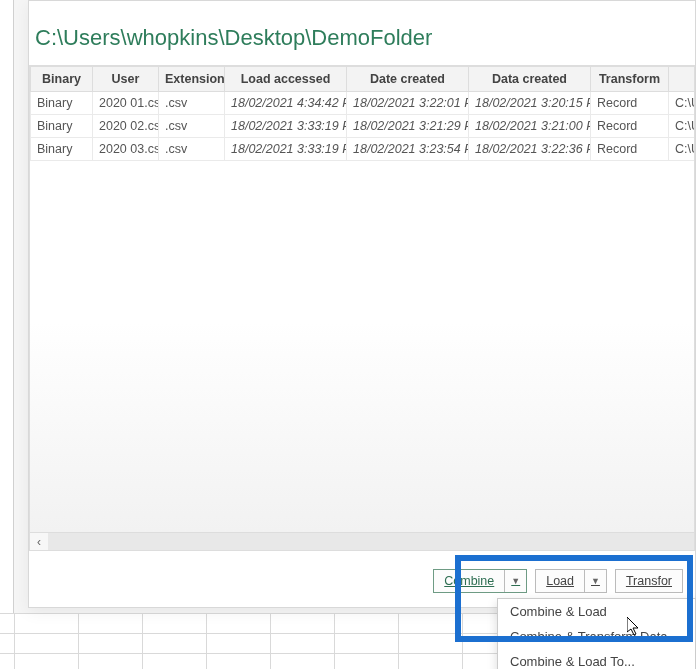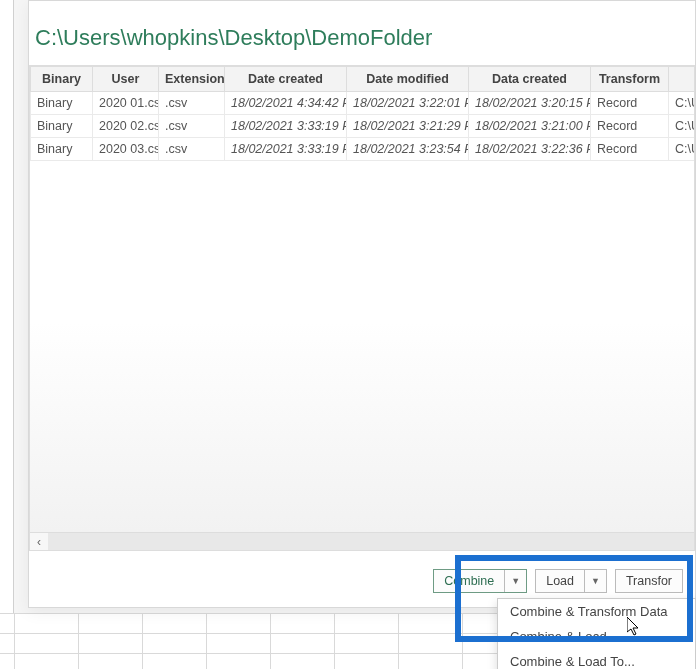--- a/index.html
+++ b/index.html
@@ -129,20 +129,21 @@
   }
   .btn {
     border: 1px solid #bbb;
     background: #fcfcfc;
     font-size: 12.5px;
     color: #444;
     padding: 4px 10px;
     cursor: pointer;
     display: flex;
     align-items: center;
+    text-decoration: underline;
   }
   .btn-split {
     display: flex;
     padding: 0;
   }
   .btn-split .main {
     padding: 4px 10px;
     border-right: 1px solid #bbb;
   }
   .btn-split .caret {
@@ -224,22 +225,22 @@
           <col style="width:122px">
           <col style="width:122px">
           <col style="width:78px">
           <col style="width:82px">
         </colgroup>
         <thead>
           <tr>
             <th>Binary</th>
             <th>User</th>
             <th>Extension</th>
+            <th>Load accessed</th>
             <th>Date created</th>
-            <th>Date modified</th>
             <th>Data created</th>
             <th>Transform</th>
             <th></th>
           </tr>
         </thead>
         <tbody>
           <tr>
             <td>Binary</td>
             <td>2020 01.csv</td>
             <td>.csv</td>
@@ -287,22 +288,22 @@
       <span class="main">Load</span>
       <span class="caret">▼</span>
     </div>
     <div class="btn">
       <span>Transfor</span>
     </div>
   </div>
 </div>
 
 <div class="dropdown">
+  <div class="item">Combine &amp; Load</div>
   <div class="item">Combine &amp; Transform Data</div>
-  <div class="item">Combine &amp; Load</div>
   <div class="item">Combine &amp; Load To...</div>
 </div>
 
 <div class="highlight-box"></div>
 
 <svg class="cursor" width="16" height="20" viewBox="0 0 16 20">
   <path d="M0,0 L0,15 L4,12 L7,18 L9,17 L6,11 L11,11 Z" fill="#fff" stroke="#000" stroke-width="1"></path>
 </svg>
 
 </body></html>

